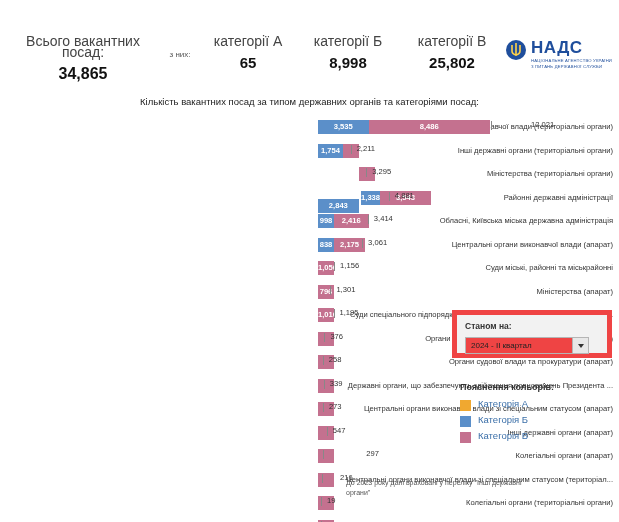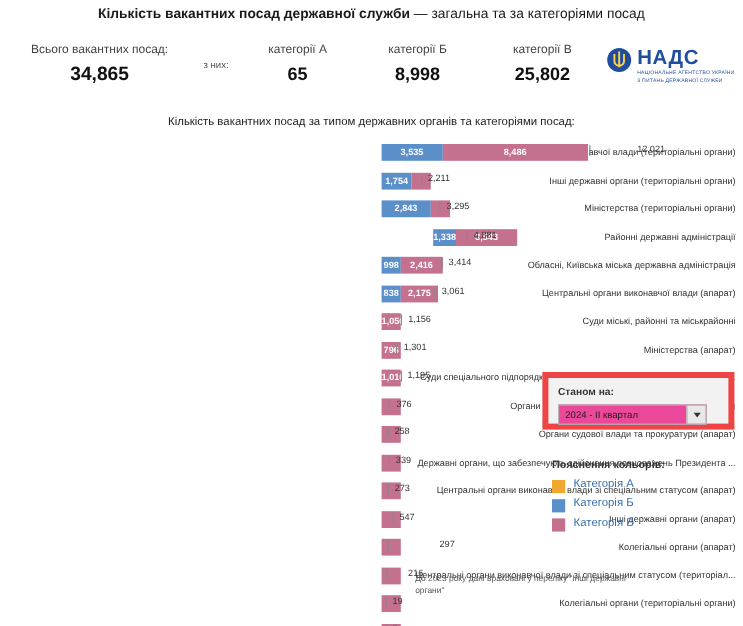--- a/index.html
+++ b/index.html
@@ -17,21 +17,21 @@
     position: absolute; top: 6px; left: 0; width: 619px;
     text-align: center;
     font-size: 11.5px;
     color: #1a1a1a;
   }
   .title b { font-weight: bold; }
 
   
   .kpis { position: absolute; top: 36px; left: 0; width: 619px; height: 48px; }
   .kpi { position: absolute; text-align: center; }
-  .kpi .lbl { font-size: 10px; color: #444; line-height: 11px; }
+  .kpi .lbl { font-size: 14px; color: #444; line-height: 11px; }
   .kpi .val { font-size: 15px; font-weight: bold; color: #111; margin-top: 7px; }
   .kpi.k0 { left: 8px; width: 150px; }
   .kpi.k0 .val { font-size: 16px; }
   .kpi-note { position: absolute; left: 152px; top: 14px; font-size: 8px; color: #555; width: 56px; text-align: center; }
   .kpi.k1 { left: 200px; width: 96px; }
   .kpi.k2 { left: 300px; width: 96px; }
   .kpi.k3 { left: 400px; width: 104px; }
 
   
   .logo { position: absolute; right: 8px; top: 38px; width: 106px; height: 36px; }
@@ -68,21 +68,21 @@
   .tick { position: absolute; top: 3px; width: 1px; height: 9px; background: #888; }
 
   
   .filter {
     position: absolute; left: 452px; top: 310px; width: 160px; height: 48px;
     background: #f2f2f2; border: 5px solid #ef4444;
   }
   .filter .flabel { position: absolute; left: 8px; top: 6px; font-size: 8.5px; font-weight: bold; color: #333; }
   .select {
     position: absolute; left: 8px; top: 22px; width: 124px; height: 17px;
-    background: #ec4899; border: 1px solid #b5b5b5; font-size: 8px; color: #222;
+    background: #ef4444; border: 1px solid #b5b5b5; font-size: 8px; color: #222;
   }
   .select .sv { position: absolute; left: 5px; top: 0; line-height: 15px; }
   .select .arrow {
     position: absolute; right: 0; top: 0; width: 16px; height: 15px;
     background: #e8e8e8; border-left: 1px solid #b5b5b5;
   }
   .select .arrow i {
     position: absolute; left: 5px; top: 6px;
     border-left: 3.5px solid transparent; border-right: 3.5px solid transparent;
     border-top: 4px solid #333;
@@ -99,23 +99,20 @@
   .note {
     position: absolute; left: 346px; top: 478px; width: 200px;
     font-size: 7px; color: #555; line-height: 10px;
   }
 </style>
 </head>
 <body>
 
 <div class="page">
 
-  <div class="title">
-    <b>Кількість вакантних посад державної служби</b><span> — загальна та за категоріями посад</span>
-  </div>
 
   <div class="kpis">
     <div class="kpi k0">
       <div class="lbl">Всього вакантних посад:</div>
       <div class="val">34,865</div>
     </div>
     <div class="kpi-note">з них:</div>
     <div class="kpi k1">
       <div class="lbl">категорії А</div>
       <div class="val">65</div>
@@ -152,21 +149,21 @@
         <div class="total" style="left: 493px; margin-left: 34px;">12,021</div>
       </div>
       <div class="row">
         <div class="cat">Інші державні органи (територіальні органи)</div>
         <div class="bars"><div class="seg segB" style="width: 25.0967px;"><span>1,754</span></div><div class="seg segV" style="width: 6.53889px;"></div></div>
         <div class="tick" style="left: 350.636px;"></div>
         <div class="total" style="left: 352.636px;">2,211</div>
       </div>
       <div class="row">
         <div class="cat">Міністерства (територіальні органи)</div>
-        <div class="bars"><div class="seg segB" style="width: 40.6785px;"><span>2,843</span></div><div class="seg segV" style="width: 6.46735px;"></div></div>
+        <div class="bars"><div class="seg segB" style="width: 40.6785px; margin-top: 32px;"><span>2,843</span></div><div class="seg segV" style="width: 6.46735px;"></div></div>
         <div class="tick" style="left: 366.146px;"></div>
         <div class="total" style="left: 368.146px;">3,295</div>
       </div>
       <div class="row">
         <div class="cat">Районні державні адміністрації</div>
         <div class="bars"><div class="seg segB" style="width: 19.1445px; margin-left: 43px;"><span>1,338</span></div><div class="seg segV" style="width: 50.6943px;"><span>3,543</span></div></div>
         <div class="tick" style="left: 388.839px;"></div>
         <div class="total" style="left: 390.839px;">4,881</div>
       </div>
       <div class="row">

